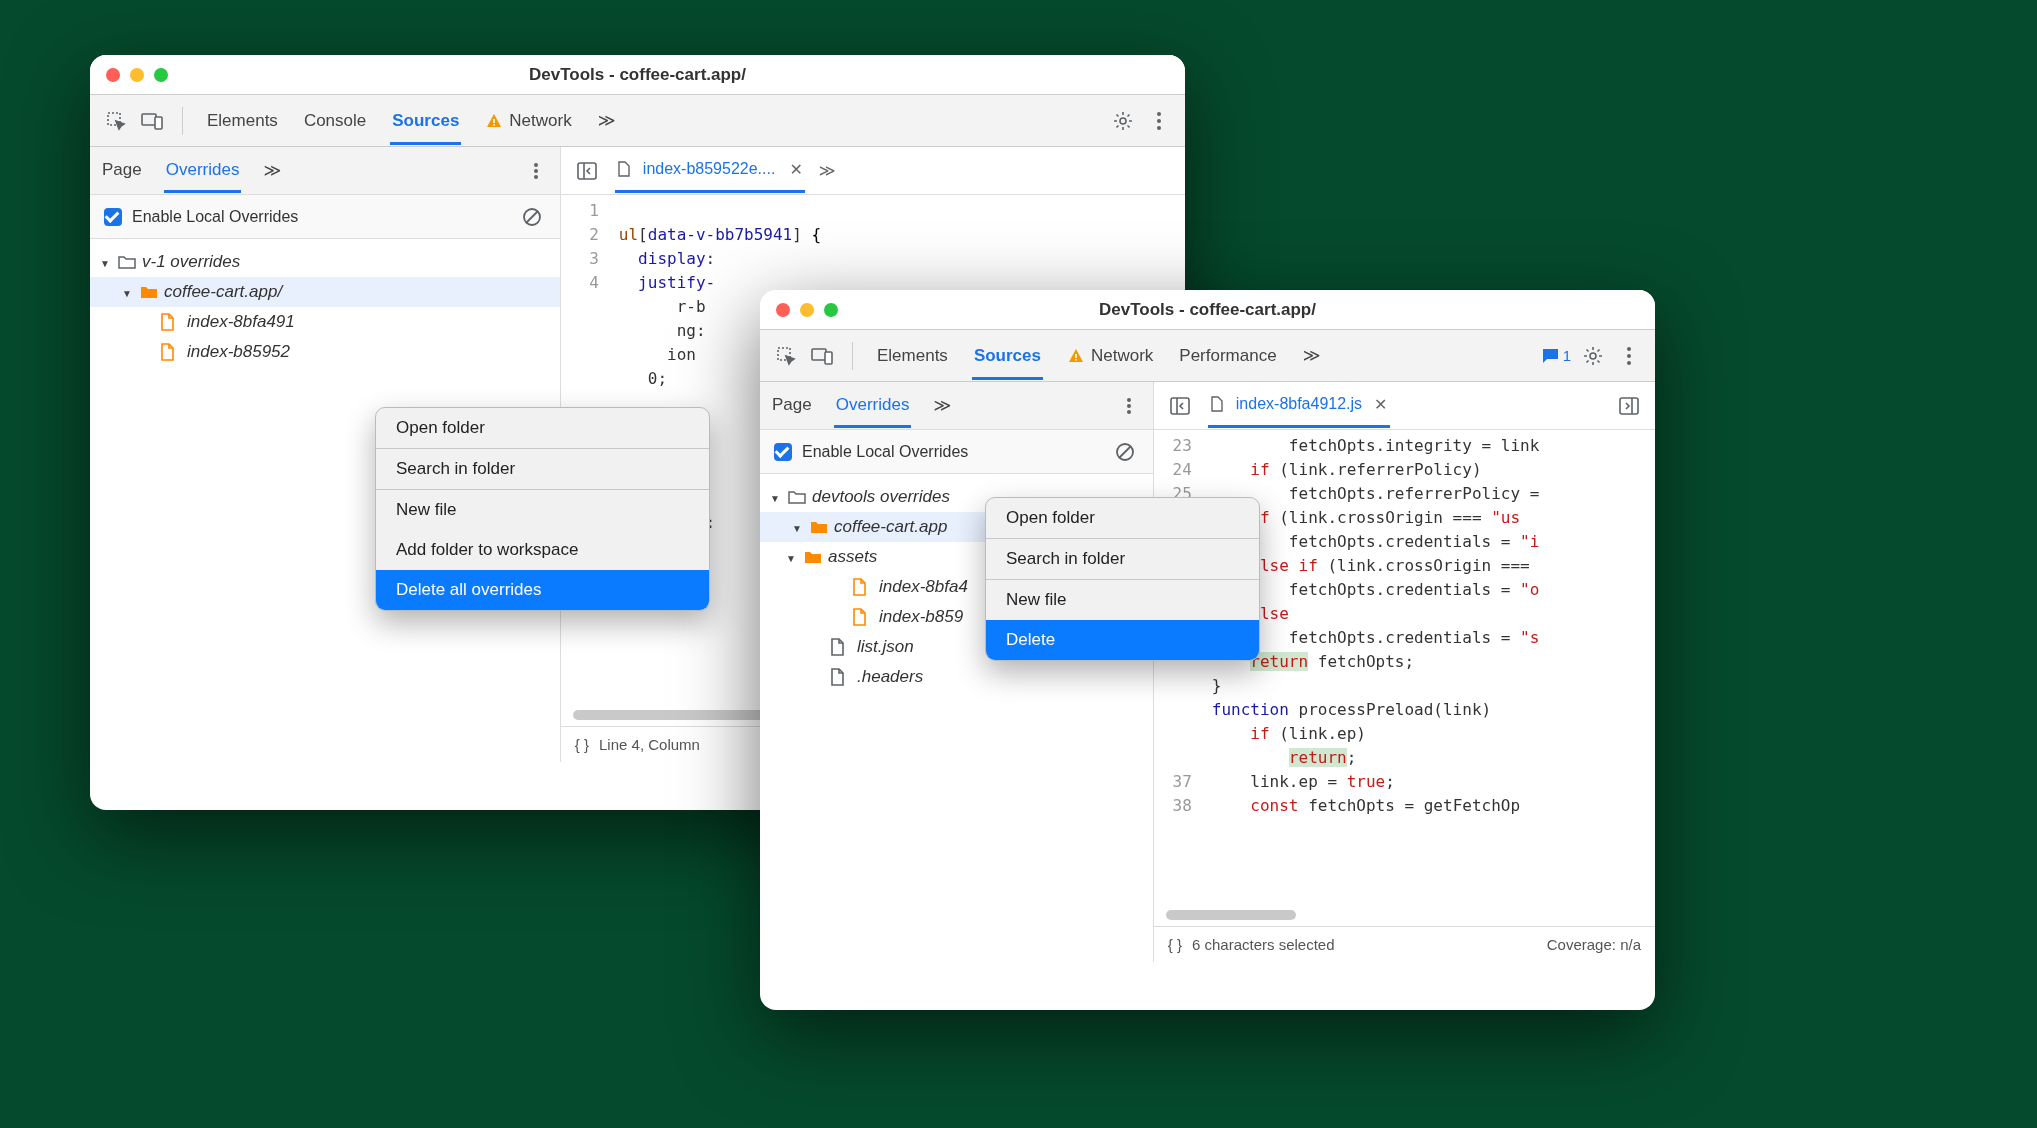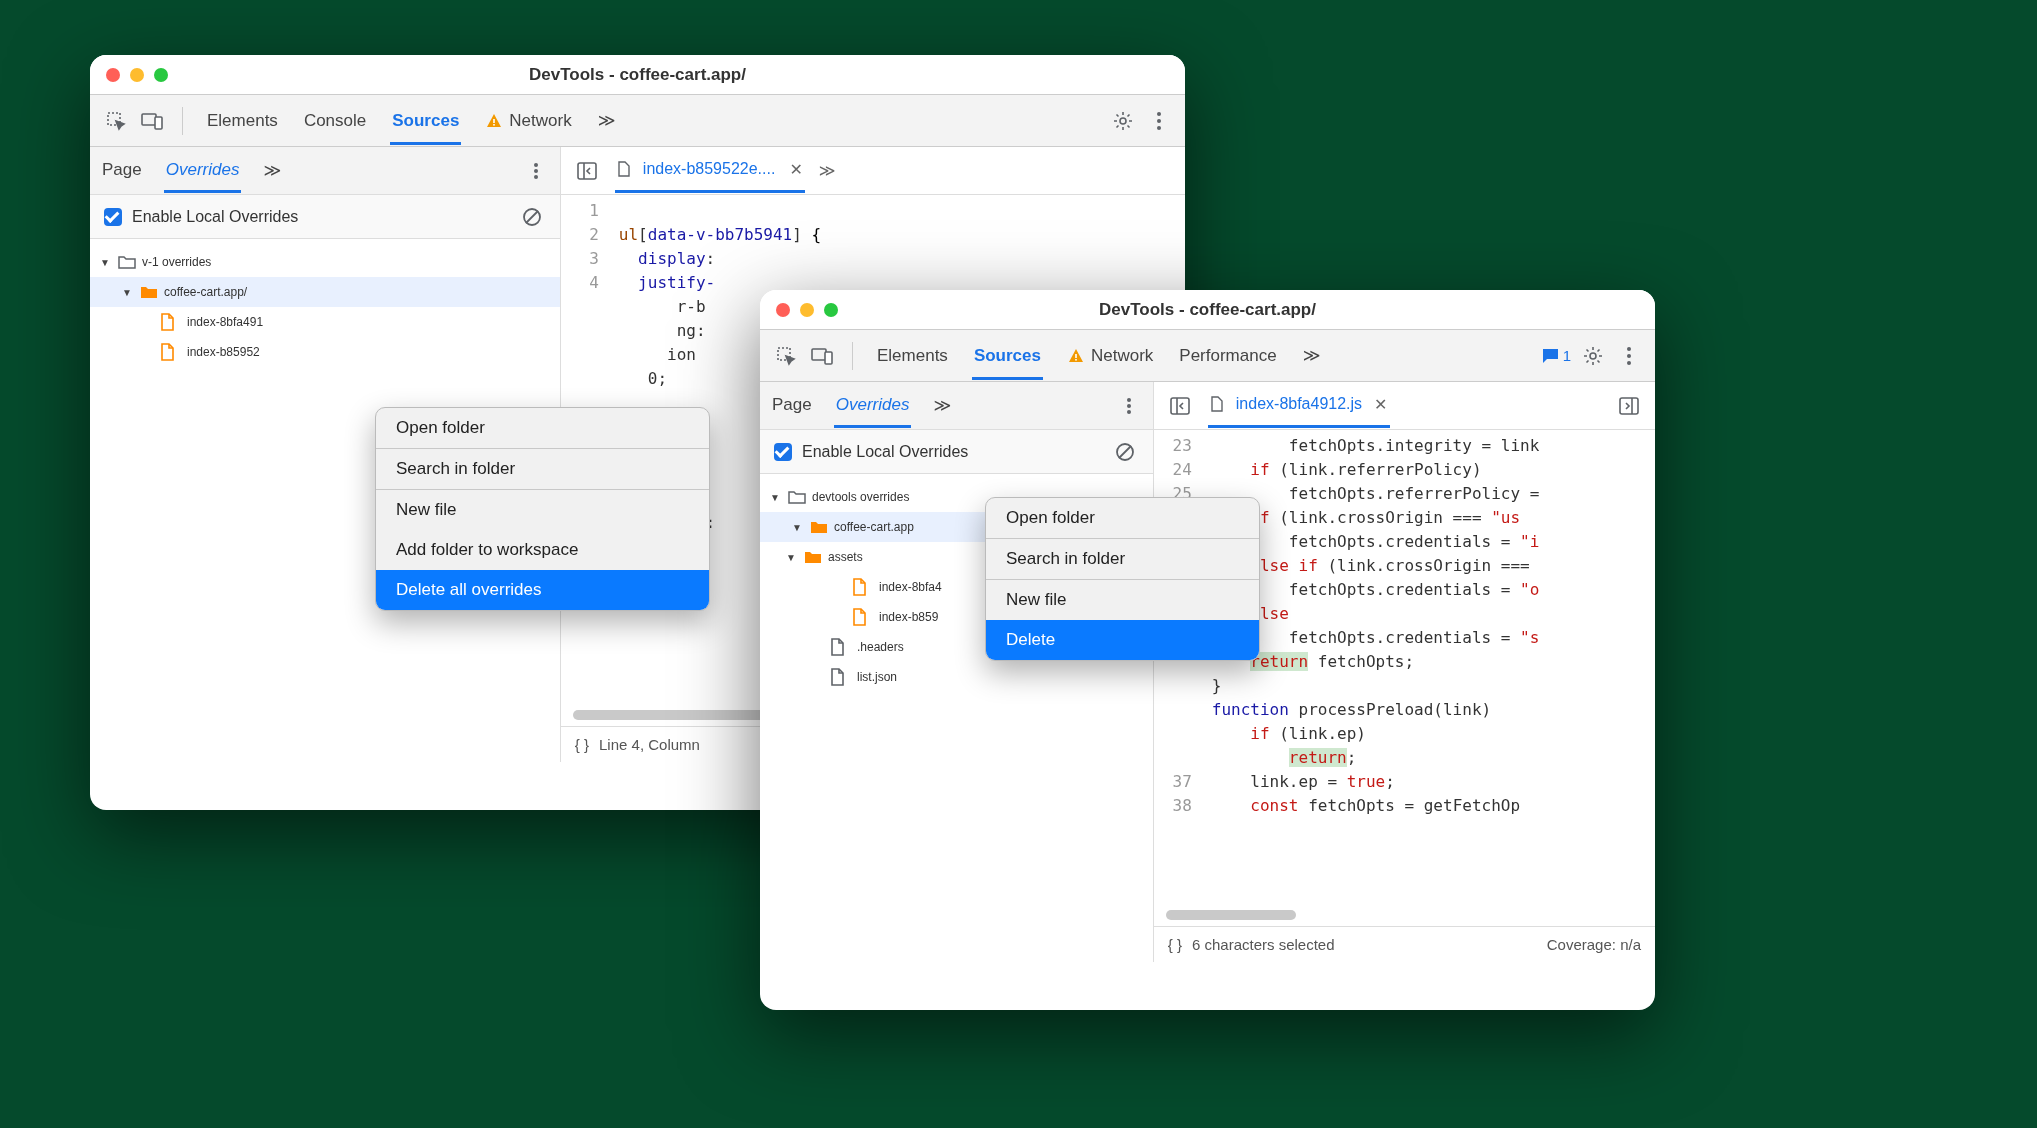--- a/index.html
+++ b/index.html
@@ -22,32 +22,32 @@
   .tab.active { color:#1a73e8; font-weight:600;}
   .tab.active::after{content:"";position:absolute;left:0;right:0;bottom:0;height:3px;background:#1a73e8;}
 
   .iconbox { width:28px; height:28px; display:flex; align-items:center; justify-content:center; color:#5f6368; }
   svg { display:block; }
   .vsep { width:1px; height:28px; background:#ccc; margin:0 8px;}
 
   .subbar { height:48px; display:flex; align-items:center; padding:0 10px; border-bottom:1px solid #ddd; background:#f3f3f3;}
   .subtabs { display:flex; gap:20px;}
   .subtab { font-size:17px; color:#444; padding:12px 2px; cursor:pointer; position:relative;}
-  .subtab.active{color:#1a73e8;font-style:italic;}
+  .subtab.active{color:#1a73e8;}
   .subtab.active::after{content:"";position:absolute;left:0;right:0;bottom:0;height:3px;background:#1a73e8;}
 
   .split { display:flex; height:calc(100% - 140px);}
   .sidebar { flex:0 0 43%; border-right:1px solid #ddd; display:flex; flex-direction:column; overflow:hidden;}
   .editor  { flex:1; display:flex; flex-direction:column; overflow:hidden;}
 
   .ov-row { height:44px; display:flex; align-items:center; padding:0 14px; border-bottom:1px solid #ddd; gap:10px; background:#f9f9f9; justify-content:space-between;}
   .checkbox { width:18px; height:18px; border-radius:4px; background:#1a73e8; position:relative; flex:0 0 18px;}
   .checkbox::after{content:"";position:absolute;left:4px;top:1px;width:5px;height:10px;border:solid #fff;border-width:0 3px 3px 0;transform:rotate(45deg);}
 
-  .tree { padding:8px 0; font-size:12px; user-select:none;}
+  .tree { padding:8px 0; font-size:17px; user-select:none;font-style:italic;}
   .trow { display:flex; align-items:center; height:30px; gap:6px; cursor:default; padding-right:8px;}
   .trow.sel { background:#e8f0fe;}
   .arrow { width:14px; text-align:center; color:#444;}
   .arrow.down::before{content:"▼";font-size:10px;}
   .purpledot{width:8px;height:8px;border-radius:50%;background:#a142f4;position:relative;left:-9px;top:6px;flex:0 0 0;}
 
   .editor-tabs{height:48px;display:flex;align-items:center;gap:14px;padding:0 12px;border-bottom:1px solid #ddd;}
   .etab{display:flex;align-items:center;gap:6px;font-size:16px;color:#1a73e8;border-bottom:3px solid #1a73e8;padding:11px 2px;}
   .code{flex:1;display:flex;overflow:hidden;font-family:Menlo,Consolas,monospace;font-size:16px;line-height:24px;position:relative;}
   .gutter{width:48px;text-align:right;padding:4px 10px 4px 0;color:#999;background:#fff;flex:0 0 48px;}
@@ -363,29 +363,29 @@
             </svg>
             <span class="purpledot"></span>
             <span>index-b859</span>
           </div>
         <div class="trow" style="padding-left:70px">
             <svg width="15" height="18" viewBox="0 0 15 18" fill="none" stroke="#5f6368" stroke-width="1.6">
               <path d="M2 1h7l4 4v12H2z"></path>
               <path d="M9 1v4h4"></path>
             </svg>
             <span class="purpledot"></span>
-            <span>.headers</span>
+            <span>list.json</span>
           </div>
         <div class="trow" style="padding-left:70px">
             <svg width="15" height="18" viewBox="0 0 15 18" fill="none" stroke="#5f6368" stroke-width="1.6">
               <path d="M2 1h7l4 4v12H2z"></path>
               <path d="M9 1v4h4"></path>
             </svg>
             <span class="purpledot"></span>
-            <span>list.json</span>
+            <span>.headers</span>
           </div>
       </div>
     </div>
 
     <div class="editor">
       <div class="editor-tabs">
         <div class="iconbox">
             <svg width="20" height="18" viewBox="0 0 20 18" fill="none" stroke="#5f6368" stroke-width="1.6">
               <rect x="1" y="1" width="18" height="16" rx="2"></rect>
               <line x1="7" y1="1" x2="7" y2="17"></line>

